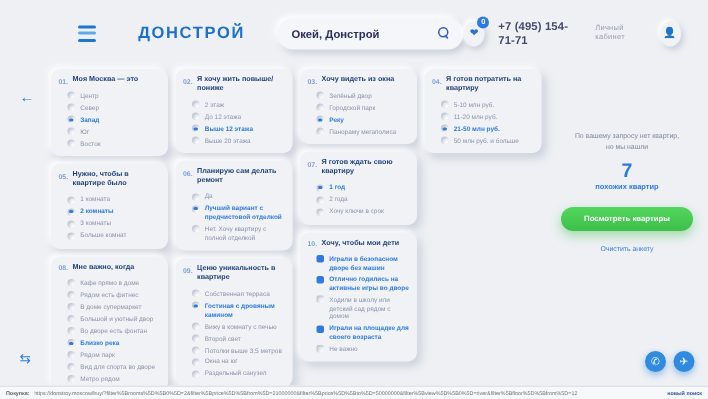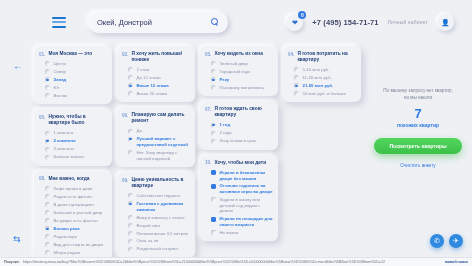--- a/index.html
+++ b/index.html
@@ -32,21 +32,21 @@
   }
 
   .search {
     margin-left: 22px;
     width: 140px; height: 21px;
     background: #f4f6fa;
     border-radius: 11px;
     box-shadow: -2px -2px 4px rgba(255,255,255,0.95), 2px 2px 5px rgba(170,178,195,0.65);
     display: flex; align-items: center; padding: 0 9px;
   }
-  .search-text { font-size: 7.5px; color: #2a2f5e; font-weight: normal; flex: 1; }
+  .search-text { font-size: 7.5px; color: #2a2f5e; font-weight: bold; flex: 1; }
   .search-icon { width: 8px; height: 8px; position: relative; }
   .search-icon::before { content:""; position:absolute; width:5px;height:5px;border:1.2px solid #2f5bd6;border-radius:50%; top:0;left:0;}
   .search-icon::after { content:""; position:absolute; width:3px;height:1.2px;background:#2f5bd6;transform:rotate(45deg); top:5.5px;left:4px;border-radius:1px;}
 
   .hdr-right { margin-left: auto; display: flex; align-items: center; gap: 9px; padding-right: 8px; }
   .fav-btn {
     width: 17px; height: 17px; border-radius: 50%;
     background: #f0f2f6;
     box-shadow: -1.5px -1.5px 3px rgba(255,255,255,0.95), 1.5px 2px 4px rgba(170,178,195,0.6);
     display:flex;align-items:center;justify-content:center; position: relative;
@@ -152,20 +152,21 @@
 <body>
 
 <div class="page">
 
   <div class="header">
     <div class="burger">
         <i></i>
         <i></i>
         <i></i>
       </div>
+    <div class="logo">ДОНСТРОЙ</div>
 
     <div class="search">
       <div class="search-text">Окей, Донстрой</div>
       <div class="search-icon"></div>
     </div>
 
     <div class="hdr-right">
       <div class="fav-btn">
         <span class="heart">❤</span>
         <span class="badge">0</span>

